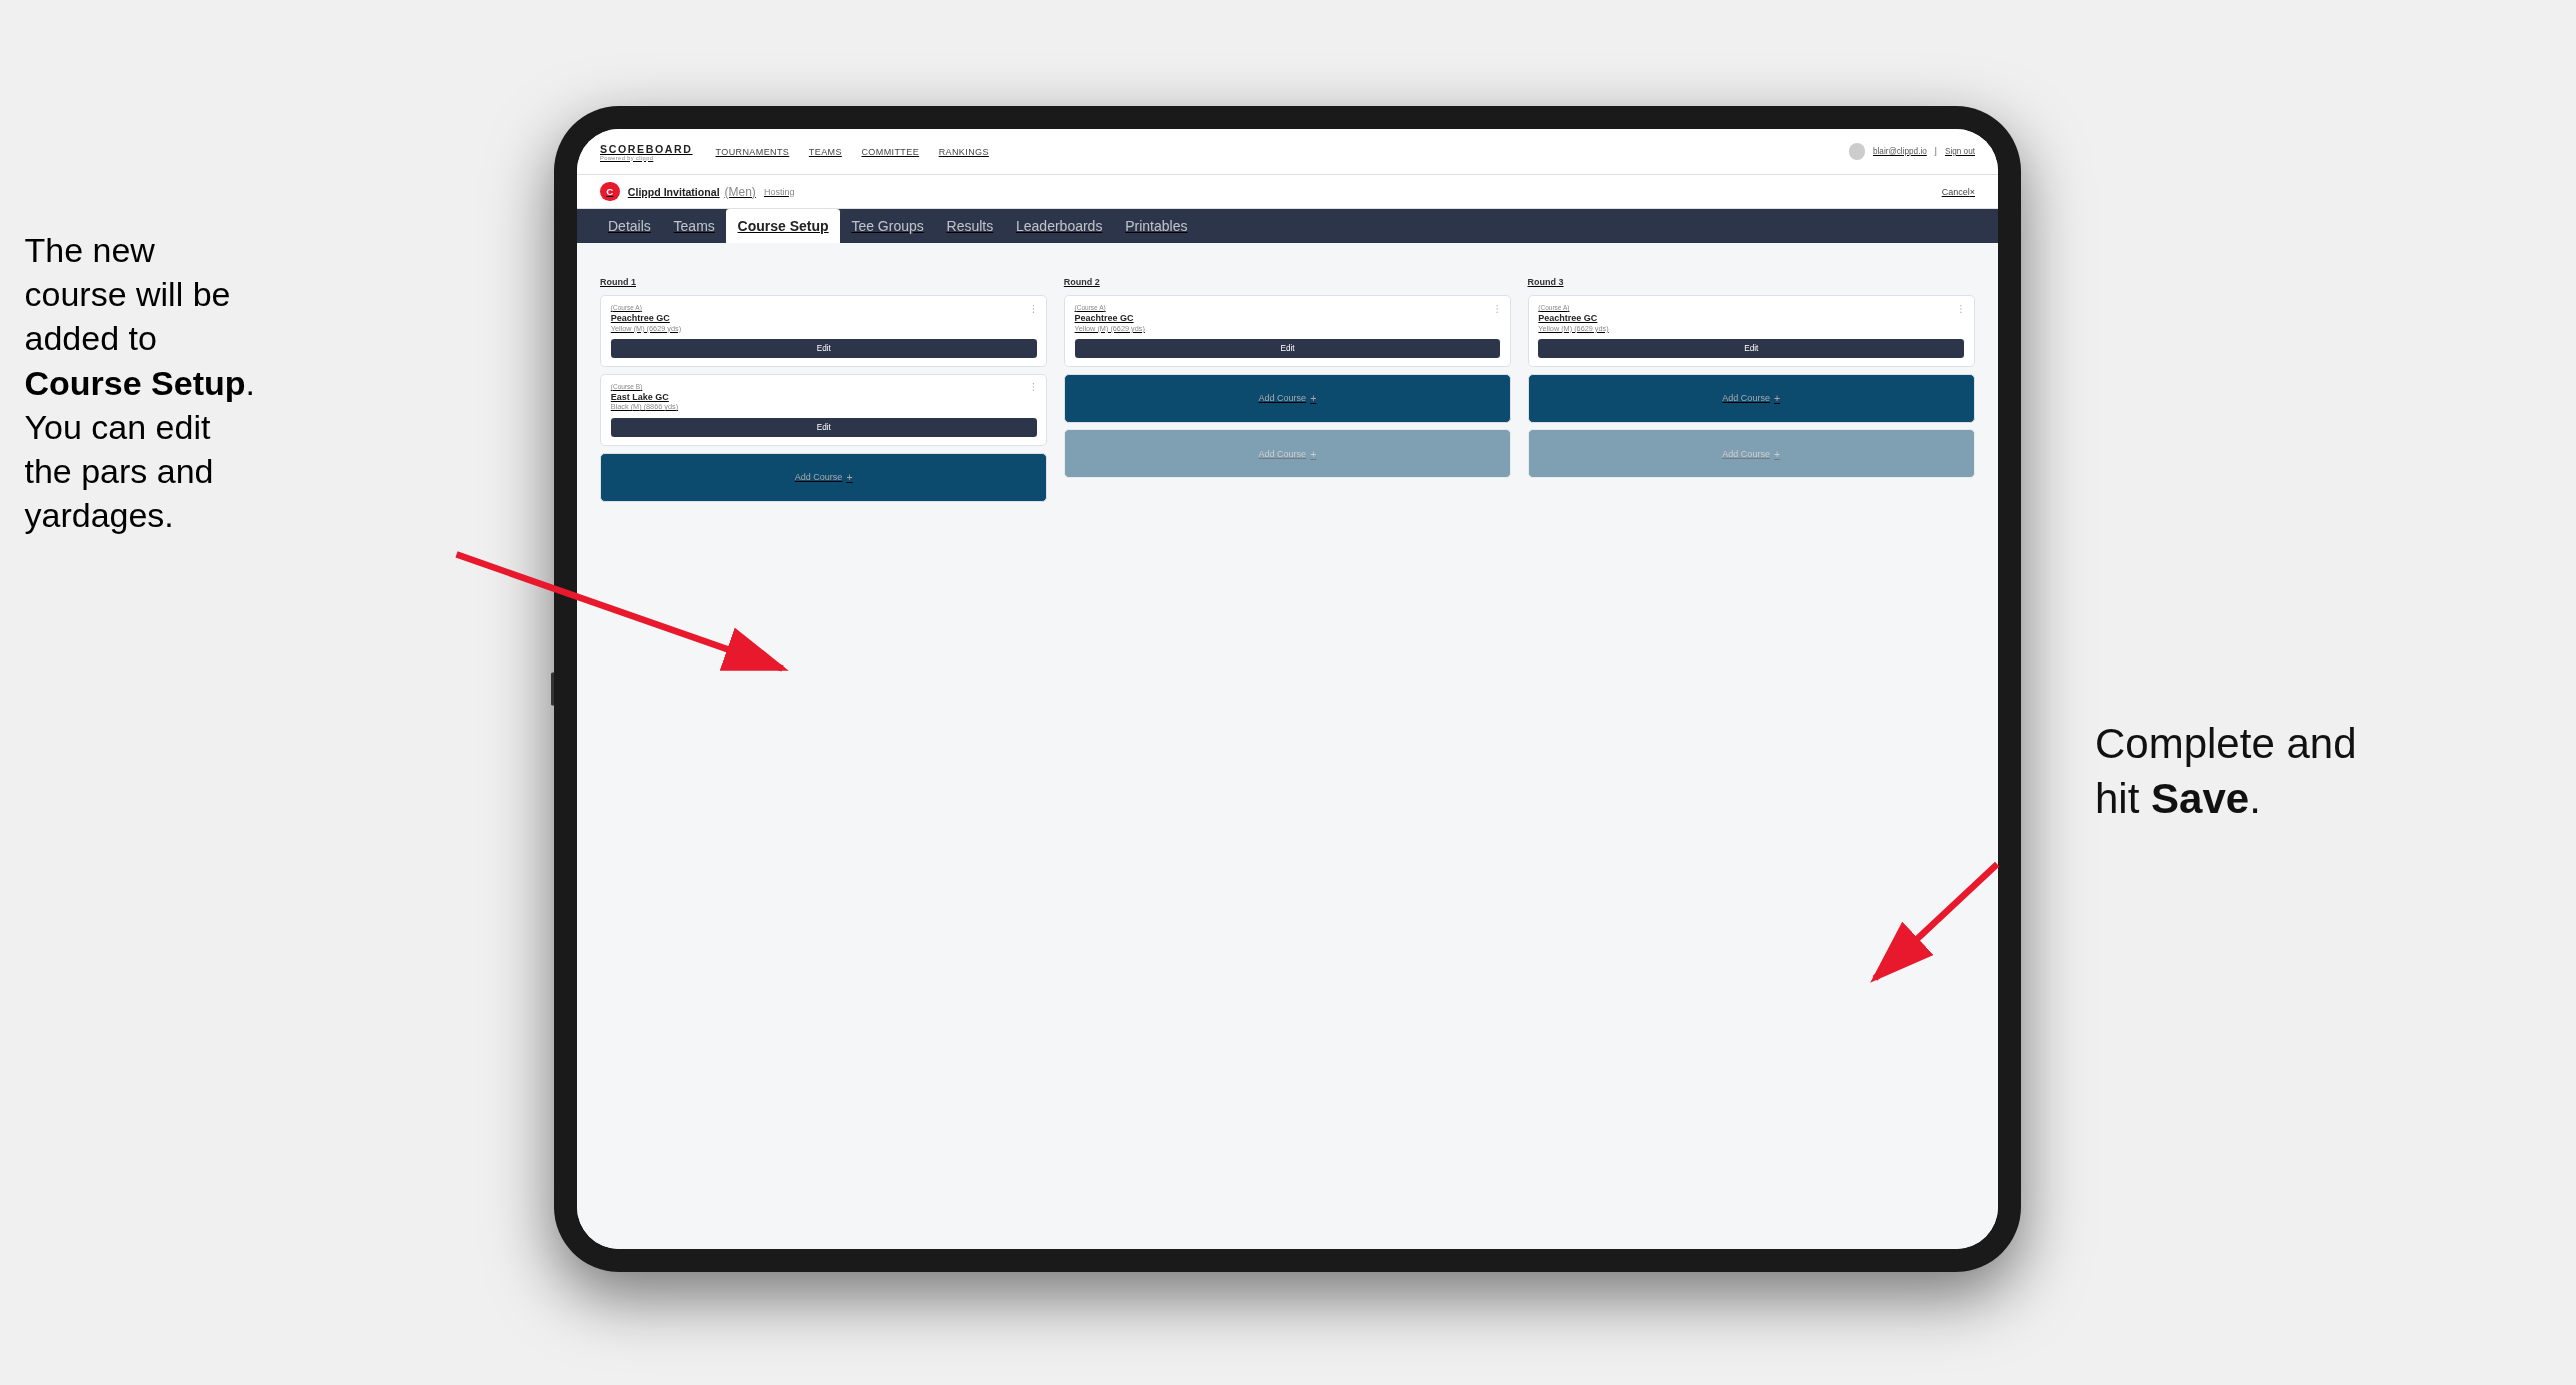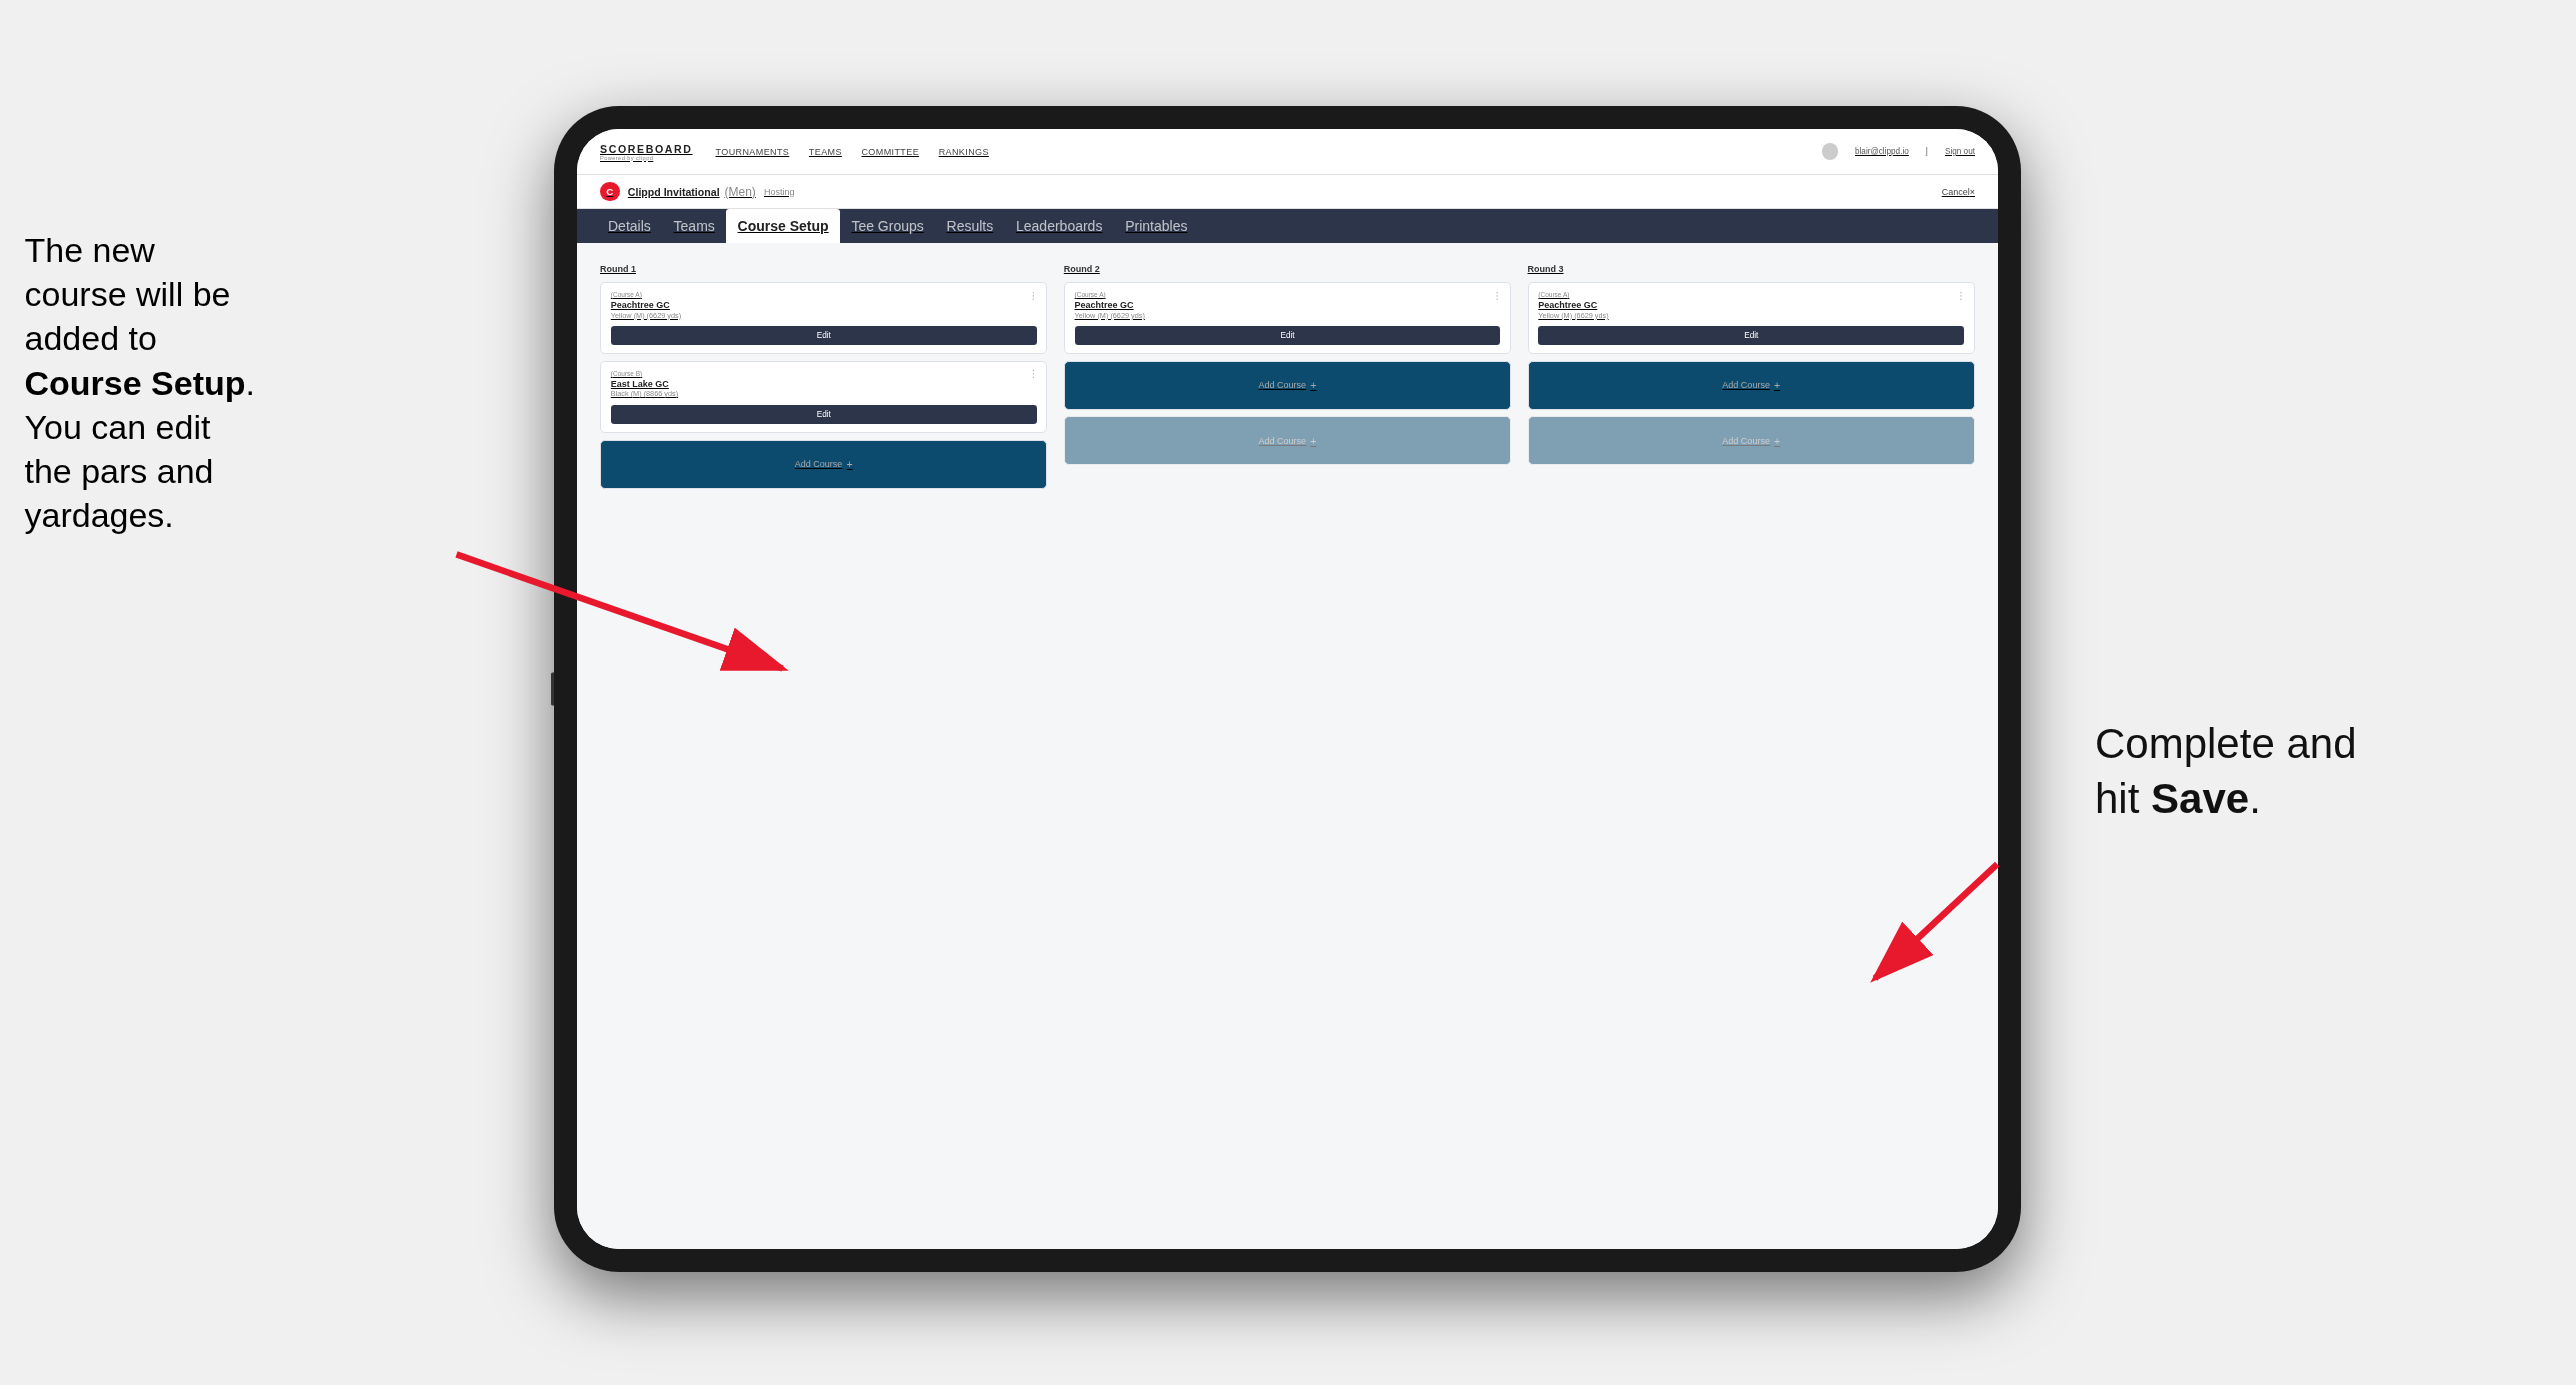--- a/index.html
+++ b/index.html
@@ -112,21 +112,21 @@
       font-weight: 500;
       letter-spacing: 0.4px;
       cursor: pointer;
       padding: 3.3px 0;
       text-transform: uppercase;
     }
 
     .nav-right {
       display: flex;
       align-items: center;
-      gap: 17px;
+      gap: 8px;
       font-size: 8.2px;
       color: #555;
     }
 
     .user-avatar {
       width: 16.3px;
       height: 16.3px;
       border-radius: 50%;
       background: #ccc;
       display: inline-block;
@@ -210,21 +210,21 @@
       background: #fff;
       color: #222;
       font-weight: 600;
       border-radius: 3.3px 3.3px 0 0;
     }
 
     
     .main-content {
       flex: 1;
       background: #f5f6f8;
-      padding: 21px 23px;
+      padding: 34px 23px;
       overflow: auto;
     }
 
     .rounds-container {
       display: grid;
       grid-template-columns: 1fr 1fr 1fr;
       gap: 16.3px;
     }
 
     .round-column {

